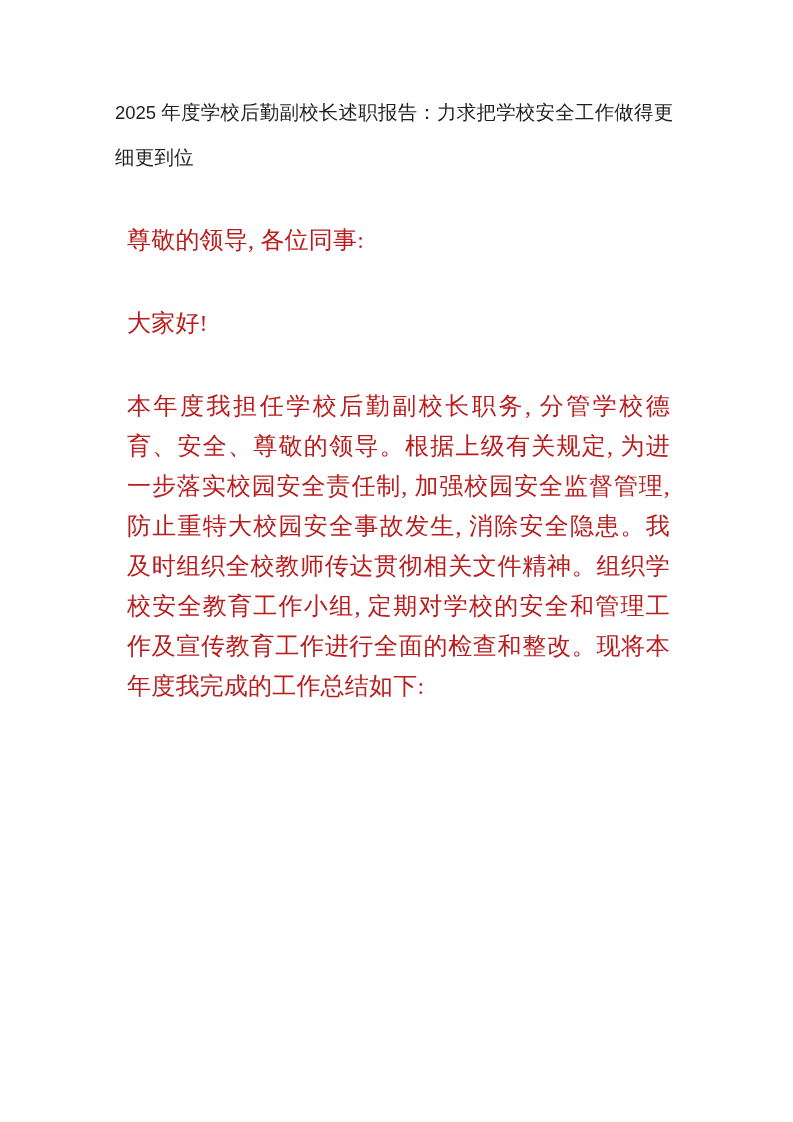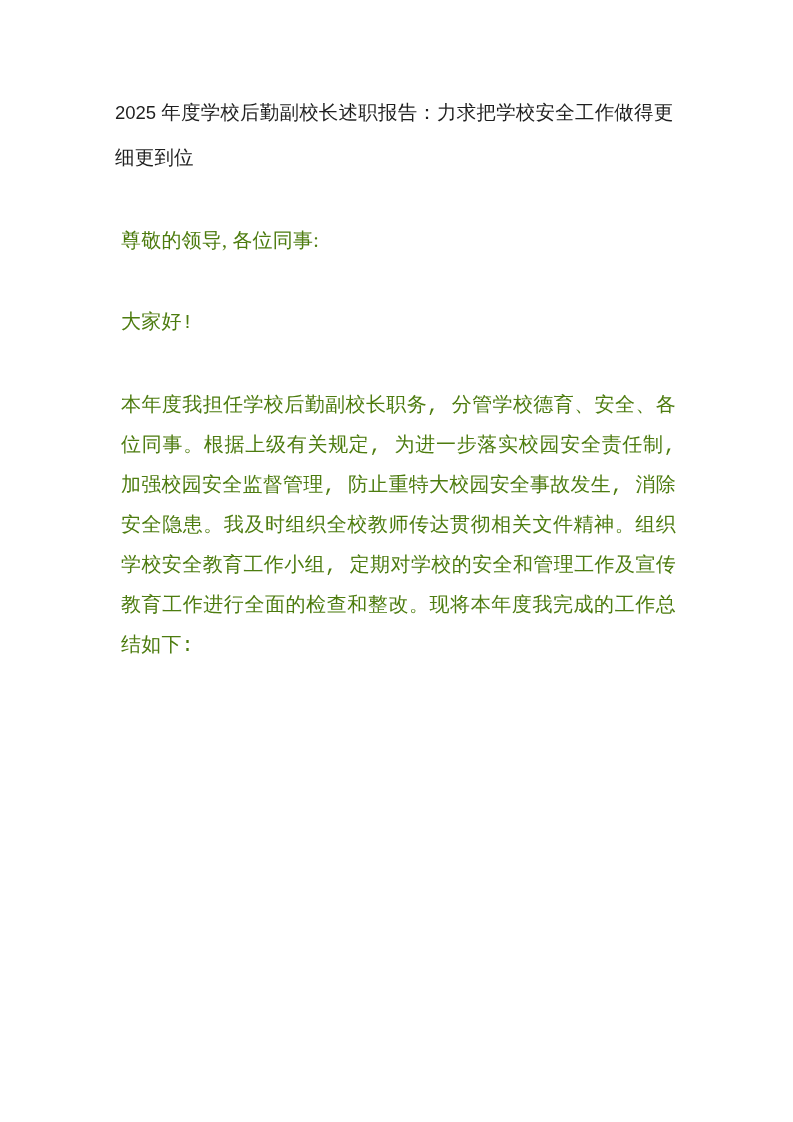--- a/index.html
+++ b/index.html
@@ -25,34 +25,33 @@
     padding: 90px 111px 60px 115px;
     overflow: hidden;
   }
 
   .doc-body {
     width: 567px;
   }
 
   
   .block {
-    font-size: 20px;
+    font-size: 24px;
     line-height: 40px;
     letter-spacing: 0.2px;
     text-align: justify;
     text-justify: inter-character;
     word-break: break-all;
-    margin: 6px;
-    color: #4d7c0f;
+    margin: 12px;
+    color: #b91c1c;
   }
 
   
   .block + .block {
     margin-top: 43px;
-    font-family: Liberation Mono, monospace;
   }
 
   .doc-title {
     font-size: 19.5px;
     line-height: 45px;
     margin: 0;
     font-weight: normal;
     text-align: left;
     color: #1f1f1f;
     letter-spacing: 0.2px;
@@ -84,18 +83,18 @@
 
 <div id="page">
   <div class="doc-body">
 
     <h1 class="doc-title"><span class="num">2025</span><span> 年度学校后勤副校长述职报告：力求把学校安全工作做得更细更到位</span></h1>
 
     <p class="block salutation">尊敬的领导, 各位同事:</p>
 
     <p class="block greeting">大家好!</p>
 
-    <p class="block paragraph">本年度我担任学校后勤副校长职务, 分管学校德育、安全、各位同事。根据上级有关规定, 为进一步落实校园安全责任制, 加强校园安全监督管理, 防止重特大校园安全事故发生, 消除安全隐患。我及时组织全校教师传达贯彻相关文件精神。组织学校安全教育工作小组, 定期对学校的安全和管理工作及宣传教育工作进行全面的检查和整改。现将本年度我完成的工作总结如下:</p>
+    <p class="block paragraph">本年度我担任学校后勤副校长职务, 分管学校德育、安全、尊敬的领导。根据上级有关规定, 为进一步落实校园安全责任制, 加强校园安全监督管理, 防止重特大校园安全事故发生, 消除安全隐患。我及时组织全校教师传达贯彻相关文件精神。组织学校安全教育工作小组, 定期对学校的安全和管理工作及宣传教育工作进行全面的检查和整改。现将本年度我完成的工作总结如下:</p>
 
 
 
   </div>
 </div>
 
 </body></html>

